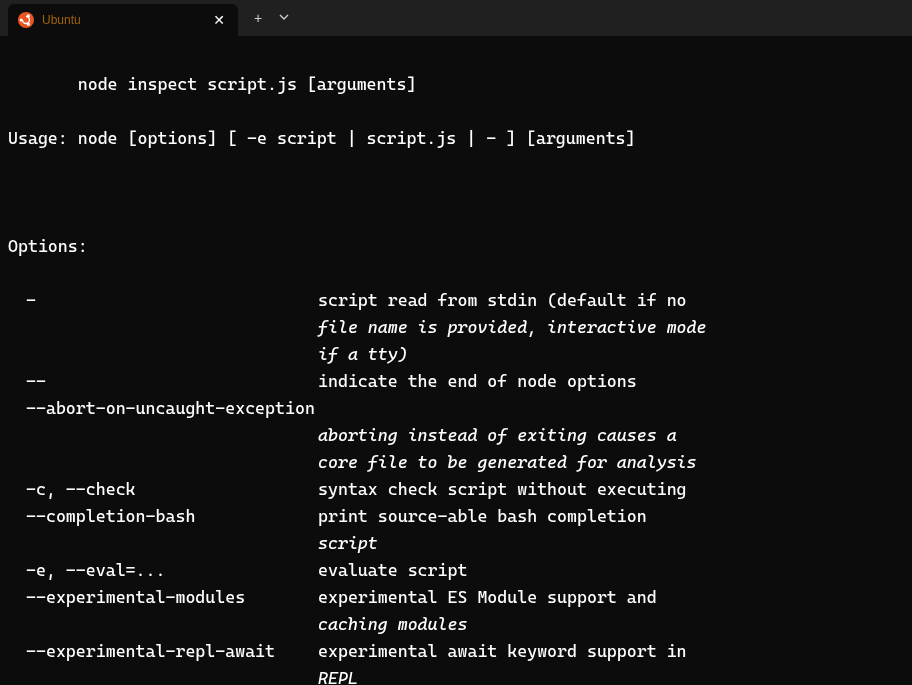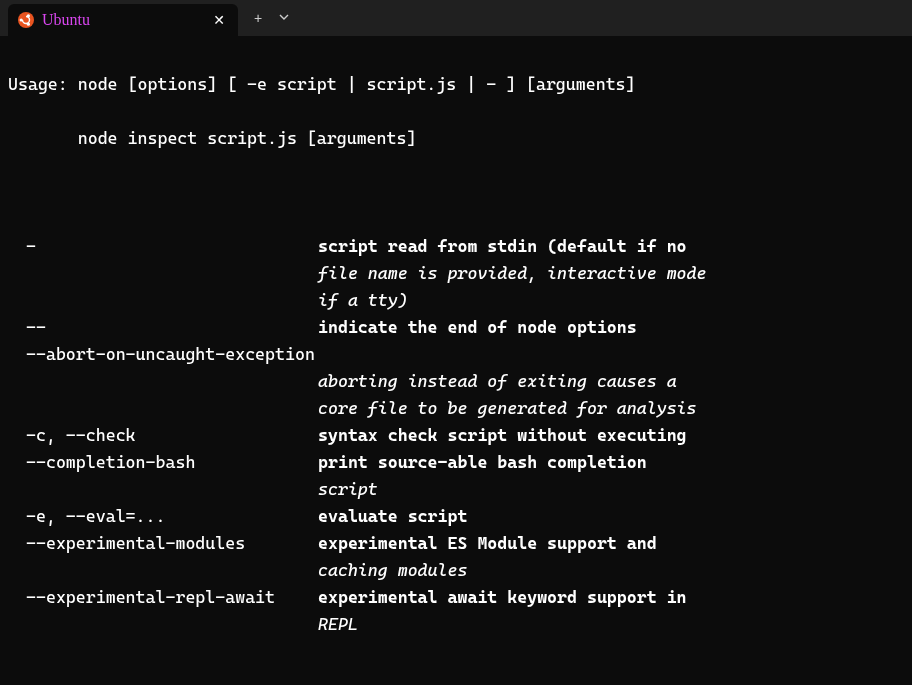--- a/index.html
+++ b/index.html
@@ -33,23 +33,23 @@
       margin-top: 4px;
       position: relative;
     }
     .tab-icon {
       width: 16px;
       height: 16px;
       margin-right: 8px;
       flex-shrink: 0;
     }
     .tab-title {
-      color: #d946ef;
-      font-size: 16px;
-      font-family: Liberation Serif, serif;
+      color: #a16207;
+      font-size: 12px;
+      font-family: Liberation Sans, sans-serif;
       flex: 1;
     }
     .tab-close {
       color: #ffffff;
       font-size: 14px;
       cursor: pointer;
       width: 18px;
       height: 18px;
       display: flex;
       align-items: center;
@@ -82,21 +82,20 @@
     .option-row {
       display: flex;
     }
     .option-flag {
       width: 310px;
       padding-left: 18px;
       flex-shrink: 0;
     }
     .option-desc {
       flex: 1;
-      font-weight: bold;
     }
     .option-desc-cont {
       padding-left: 310px;
       font-style: italic;
     }
     .blank-line {
       height: 27px;
     }
   </style>
 </head>
@@ -120,18 +119,19 @@
     <span class="tab-action">+</span>
     <span class="tab-action">
       <svg width="12" height="12" viewBox="0 0 12 12">
         <path d="M2 4 L6 8 L10 4" fill="none" stroke="#cccccc" stroke-width="1.4"></path>
       </svg>
     </span>
   </div>
 </div>
 
 <div class="terminal-content">
+<span class="usage-line">       node inspect script.js [arguments]</span>
 <span class="usage-line">Usage: node [options] [ -e script | script.js | - ] [arguments]</span>
-<span class="usage-line">       node inspect script.js [arguments]</span>
 <div class="blank-line"></div>
+<span class="usage-line">Options:</span>
 <div id="options-container"><div class="option-row"><span class="option-flag">-</span><span class="option-desc">script read from stdin (default if no</span></div><div class="option-row"><span class="option-desc-cont">file name is provided, interactive mode</span></div><div class="option-row"><span class="option-desc-cont">if a tty)</span></div><div class="option-row"><span class="option-flag">--</span><span class="option-desc">indicate the end of node options</span></div><div class="option-row"><span class="option-flag">--abort-on-uncaught-exception</span><span class="option-desc"></span></div><div class="option-row"><span class="option-desc-cont">aborting instead of exiting causes a</span></div><div class="option-row"><span class="option-desc-cont">core file to be generated for analysis</span></div><div class="option-row"><span class="option-flag">-c, --check</span><span class="option-desc">syntax check script without executing</span></div><div class="option-row"><span class="option-flag">--completion-bash</span><span class="option-desc">print source-able bash completion</span></div><div class="option-row"><span class="option-desc-cont">script</span></div><div class="option-row"><span class="option-flag">-e, --eval=...</span><span class="option-desc">evaluate script</span></div><div class="option-row"><span class="option-flag">--experimental-modules</span><span class="option-desc">experimental ES Module support and</span></div><div class="option-row"><span class="option-desc-cont">caching modules</span></div><div class="option-row"><span class="option-flag">--experimental-repl-await</span><span class="option-desc">experimental await keyword support in</span></div><div class="option-row"><span class="option-desc-cont">REPL</span></div></div>
 
 </div>
 
 </body></html>

